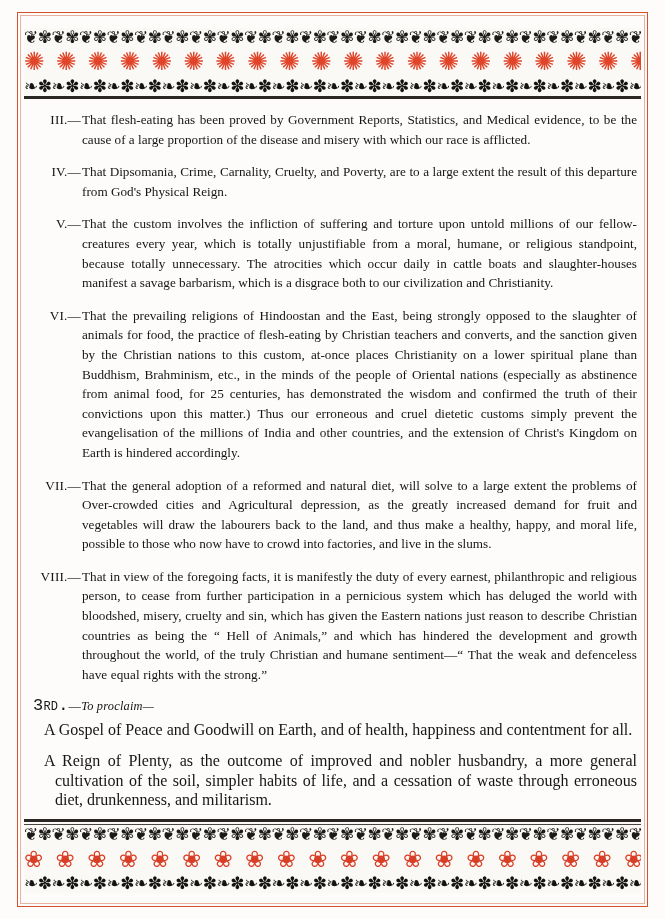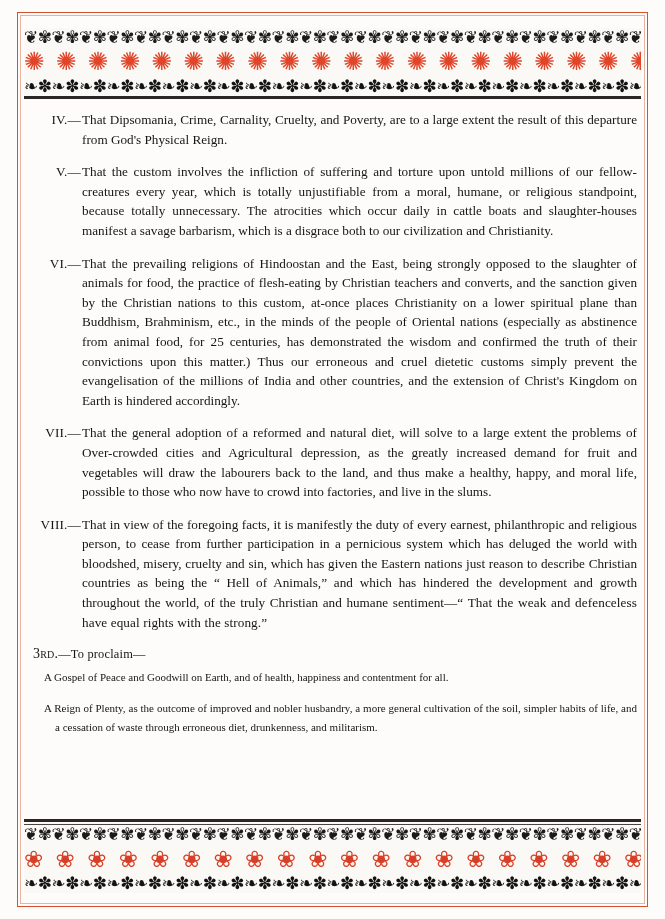--- a/index.html
+++ b/index.html
@@ -133,26 +133,27 @@
 
   .section-head {
     font-size: 12.4px;
     line-height: 18px;
     margin-top: 4px;
     margin-bottom: 5px;
     letter-spacing: 0.2px;
   }
   .smallcaps {
     font-variant: small-caps;
-    font-size: 14px;
-  }
-  .ital { }
+    font-size: 17px;
+    font-family: Liberation Mono, monospace;
+  }
+  .ital { font-style: italic; }
 
   .proclaim-item {
-    font-size: 11px;
+    font-size: 16px;
     line-height: 19.6px;
     text-align: justify;
     margin: 0 0 11px 22px;
     text-indent: -11px;
     padding-left: 0;
   }
   .proclaim-item:last-child { margin-bottom: 0; }
 </style>
 </head>
 <body>
@@ -165,20 +166,24 @@
   <div class="ornament top">
     <div class="band-dark">❦✾❦✾❦✾❦✾❦✾❦✾❦✾❦✾❦✾❦✾❦✾❦✾❦✾❦✾❦✾❦✾❦✾❦✾❦✾❦✾❦✾❦✾❦✾❦✾❦✾❦✾❦✾❦✾❦✾❦✾❦✾❦✾</div>
     <div class="band-red">✺ ✺ ✺ ✺ ✺ ✺ ✺ ✺ ✺ ✺ ✺ ✺ ✺ ✺ ✺ ✺ ✺ ✺ ✺ ✺ ✺ ✺ ✺ ✺ ✺ ✺ ✺ ✺ ✺ ✺</div>
     <div class="band-dark lower">❧✽❧✽❧✽❧✽❧✽❧✽❧✽❧✽❧✽❧✽❧✽❧✽❧✽❧✽❧✽❧✽❧✽❧✽❧✽❧✽❧✽❧✽❧✽❧✽❧✽❧✽❧✽❧✽❧✽❧✽❧✽❧✽</div>
     <div class="rule-thick"></div>
 
   </div>
 
   <div class="content">
 
+    <div class="clause">
+      <div class="clause-num">III.—</div>
+      <div class="clause-body">That flesh-eating has been proved by Government Reports, Statistics, and Medical evidence, to be the cause of a large proportion of the disease and misery with which our race is afflicted.</div>
+    </div>
 
     <div class="clause">
       <div class="clause-num">IV.—</div>
       <div class="clause-body">That Dipsomania, Crime, Carnality, Cruelty, and Poverty, are to a large extent the result of this departure from God's Physical Reign.</div>
     </div>
 
     <div class="clause">
       <div class="clause-num">V.—</div>
       <div class="clause-body">
         <span>That the custom involves the infliction of suffering and torture upon untold millions of our fellow-creatures every year, which is </span><span class="bold">totally unjustifiable</span><span> from a moral, humane, or religious standpoint, </span><span class="bold">because totally unnecessary.</span><span>  The atrocities which occur daily in cattle boats and slaughter-houses manifest a savage barbarism, which is a disgrace both to our civilization and Christianity.</span>

